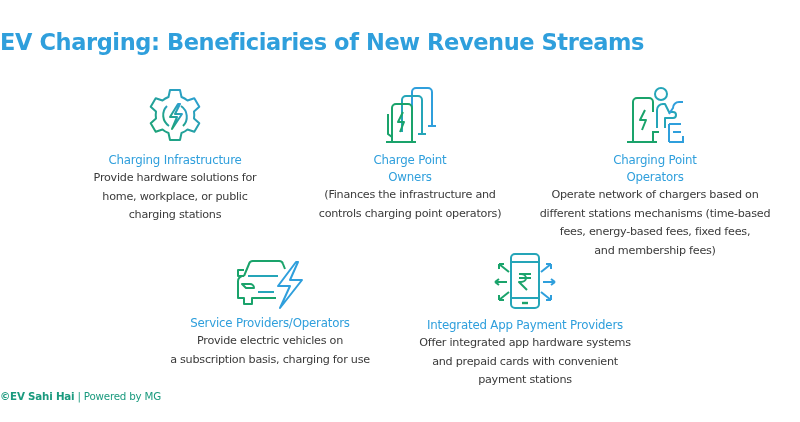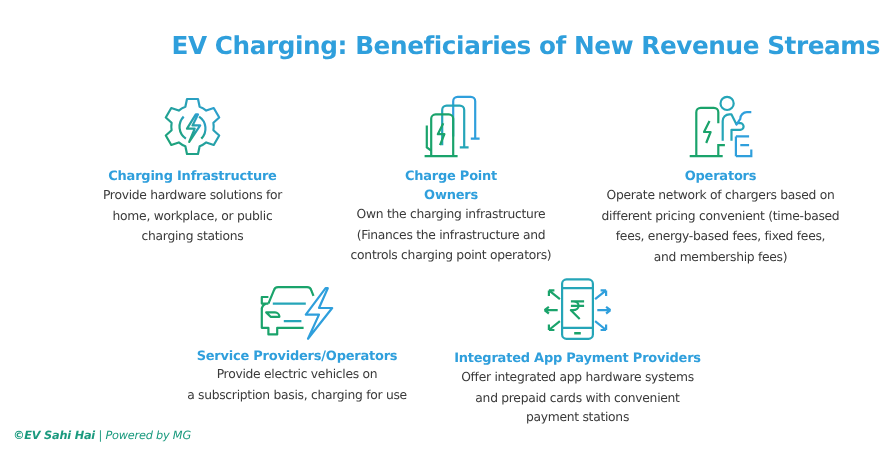--- a/index.html
+++ b/index.html
@@ -1,40 +1,39 @@
 <!DOCTYPE html>
 <html><head>
   <meta charset="utf-8">
   <style>
     * { margin: 0; padding: 0; box-sizing: border-box; }
     html, body { width: 800px; height: 422px; background: #ffffff; overflow: hidden; }
     body { position: relative; font-family: "DejaVu Sans", sans-serif; }
 
     .title {
-      position: absolute; left: 0; top: 29px; width: 800px; text-align: right;
+      position: absolute; left: 0; top: 29px; width: 800px; text-align: left;
       font-family: "DejaVu Sans", sans-serif; font-weight: bold; font-size: 22.5px;
       color: #2f9fdc; letter-spacing: -0.4px;
     }
 
     .card { position: absolute; text-align: center; }
     .card .icon { display: block; margin: 0 auto; }
     .card .head {
-      font-family: "DejaVu Sans", sans-serif; font-weight: bold; font-size: 11.8px;
+      font-family: "DejaVu Sans", sans-serif; font-weight: normal; font-size: 11.8px;
       color: #2f9fdc; line-height: 17px; letter-spacing: -0.2px;
     }
     .card .desc {
       font-family: "DejaVu Sans", sans-serif; font-size: 11.2px; color: #3a3a3a;
       line-height: 18.5px; letter-spacing: -0.25px;
     }
 
     .footer {
-      position: absolute; left: 12px; top: 390px;
+      position: absolute; left: 0; top: 390px;
       font-family: "DejaVu Sans", sans-serif; font-size: 10.3px; color: #1a9a7e;
       letter-spacing: -0.2px;
-      font-style: italic;
     }
     .footer .strong { font-weight: bold; }
   </style>
 </head>
 <body>
 
 <div class="title">EV Charging: Beneficiaries of New Revenue Streams</div>
 
 <div class="card" style="left:55px; top:84px; width:240px;">
   <svg class="icon" width="64" height="64" viewBox="0 0 64 64" style="margin-bottom:4px;">
@@ -65,42 +64,42 @@
     <path d="M24 48 V16 a4 4 0 0 1 4-4 h12 a4 4 0 0 1 4 4 v34 m-4 0 h8" fill="none" stroke="#25a5b8" stroke-width="2" stroke-linejoin="round"></path>
     <path d="M14 58 V24 a4 4 0 0 1 4-4 h12 a4 4 0 0 1 4 4 v34 z M8 58 h30" fill="none" stroke="#1aa36b" stroke-width="2" stroke-linejoin="round"></path>
     <path d="M10 30 v20 l4 3" fill="none" stroke="#1aa36b" stroke-width="2"></path>
     <path d="M25 28 l-5 10 h6 l-4 10" fill="none" stroke="#1aa36b" stroke-width="2" stroke-linejoin="round"></path>
   </svg>
   <div class="head">
     <div>Charge Point</div>
     <div>Owners</div>
   </div>
   <div class="desc">
-    <div>Own the charging infrastructure</div>
     <div>(Finances the infrastructure and</div>
     <div>controls charging point operators)</div>
   </div>
 </div>
 
 <div class="card" style="left:520px; top:84px; width:270px;">
   <svg class="icon" width="64" height="64" viewBox="0 0 64 64" style="margin-bottom:4px;">
     <path d="M10 58 V18 a4 4 0 0 1 4-4 h12 a4 4 0 0 1 4 4 v10" fill="none" stroke="#1aa36b" stroke-width="2"></path>
     <path d="M4 58 h30 M30 58 v-10 h6" fill="none" stroke="#1aa36b" stroke-width="2"></path>
     <path d="M22 26 l-5 10 h6 l-4 10" fill="none" stroke="#1aa36b" stroke-width="2" stroke-linejoin="round"></path>
     <circle cx="38" cy="10" r="6" fill="none" stroke="#25a5b8" stroke-width="2"></circle>
     <path d="M34 44 V26 a6 6 0 0 1 6-6 h2 l4 8 h4 a3 3 0 0 1 0 6 h-8 v10" fill="none" stroke="#25a5b8" stroke-width="2" stroke-linejoin="round"></path>
     <path d="M60 18 h-4 a6 6 0 0 0 -6 6 l-4 6" fill="none" stroke="#2f9fdc" stroke-width="2"></path>
     <path d="M46 40 h12 M50 48 h8 M46 58 h14 v-6 M46 40 v18" fill="none" stroke="#2f9fdc" stroke-width="2"></path>
   </svg>
   <div class="head">
+    <div>Charging Point</div>
     <div>Operators</div>
   </div>
   <div class="desc">
     <div>Operate network of chargers based on</div>
-    <div>different pricing convenient (time-based</div>
+    <div>different stations mechanisms (time-based</div>
     <div>fees, energy-based fees, fixed fees,</div>
     <div>and membership fees)</div>
   </div>
 </div>
 
 <div class="card" style="left:150px; top:258px; width:240px;">
   <svg class="icon" width="76" height="52" viewBox="0 0 76 52" style="margin-bottom:5px;">
     <path d="M12 18 l5-12 a4 4 0 0 1 4-3 h26 a4 4 0 0 1 4 3 l2 5" fill="none" stroke="#1aa36b" stroke-width="2" stroke-linejoin="round"></path>
     <path d="M12 18 h-6 v-6 h6 M10 18 a6 6 0 0 0 -4 6 v16 h6 v6 h8 v-6 h24" fill="none" stroke="#1aa36b" stroke-width="2" stroke-linejoin="round"></path>
     <path d="M10 26 h8 a4 4 0 0 1 4 4 h-8 z" fill="none" stroke="#1aa36b" stroke-width="2" stroke-linejoin="round"></path>

